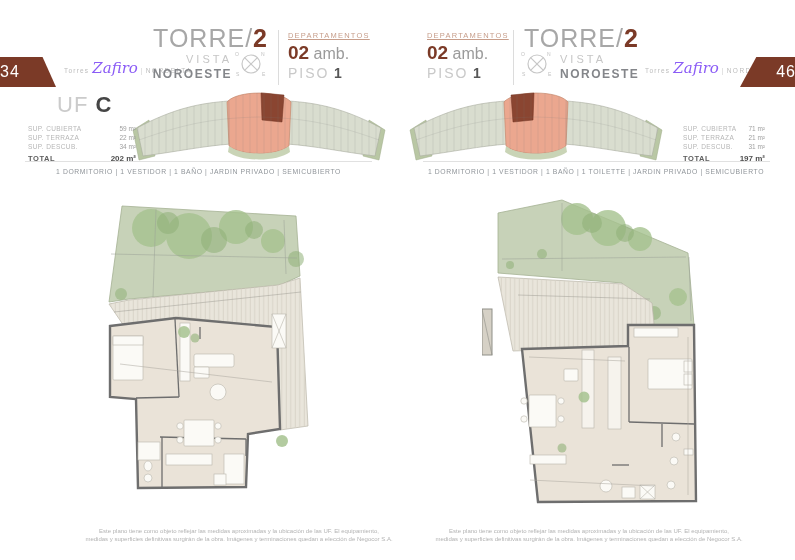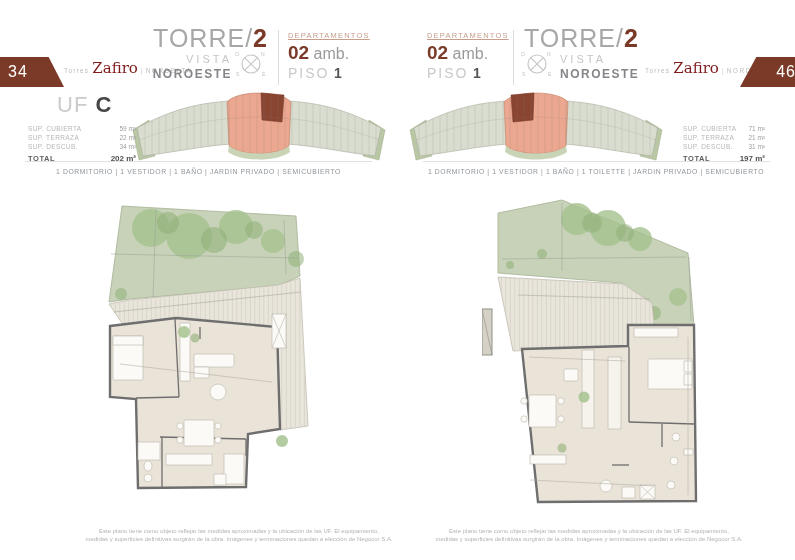--- a/index.html
+++ b/index.html
@@ -3,27 +3,27 @@
 <meta charset="utf-8">
 <style>
   html,body{margin:0;padding:0;background:#ffffff;}
   .sheet{position:relative;width:795px;height:560px;background:#ffffff;overflow:hidden;
          font-family:"Liberation Sans",sans-serif;-webkit-font-smoothing:antialiased;}
   .abs{position:absolute;}
 
   
   .badge{width:56px;height:30px;background:#7b3a27;color:#fff;font-size:16px;letter-spacing:1px;
          display:flex;align-items:center;}
-  .badge.left{clip-path:polygon(0 0,76% 0,100% 100%,0 100%);padding-left:8px;}
+  .badge.left{clip-path:polygon(0 0,76% 0,100% 100%,0 100%);padding-left:0;}
   .badge.right{clip-path:polygon(24% 0,100% 0,100% 100%,0 100%);justify-content:flex-end;padding-right:12px;}
 
   
   .logo{display:flex;align-items:baseline;gap:3px;color:#bcbcbc;white-space:nowrap;}
   .logo .t{font-size:6.5px;letter-spacing:1.2px;}
-  .logo .z{font-family:"DejaVu Serif",serif;font-size:15px;color:#7f1d1d;line-height:10px;}
+  .logo .z{font-family:"DejaVu Serif",serif;font-style:italic;font-size:15px;color:#8b5cf6;line-height:10px;}
   .logo .d{font-size:7px;color:#d0d0d0;}
   .logo .n{font-size:6.5px;letter-spacing:1.5px;}
 
   
   .titleblock{line-height:1;}
   .titleblock .l1{font-size:25px;letter-spacing:1px;color:#a7a7a7;font-weight:500;}
   .titleblock .l1 b{color:#7b3a27;font-weight:700;}
   .titleblock .l2{font-size:11px;letter-spacing:3px;color:#c6c6c6;margin-top:3px;}
   .titleblock .l3{font-size:12px;letter-spacing:1.5px;color:#84868a;font-weight:700;margin-top:3px;}
   .titleblock.ralign{text-align:right;}

